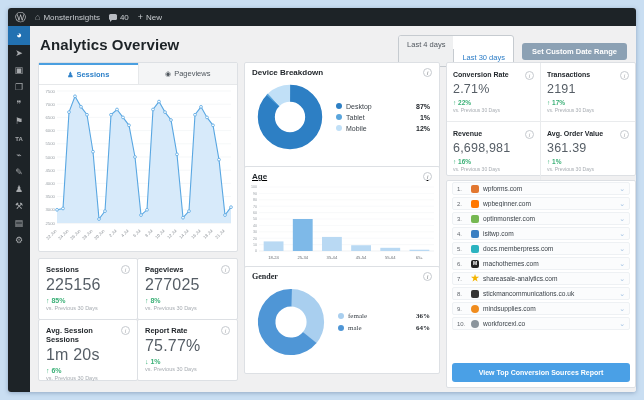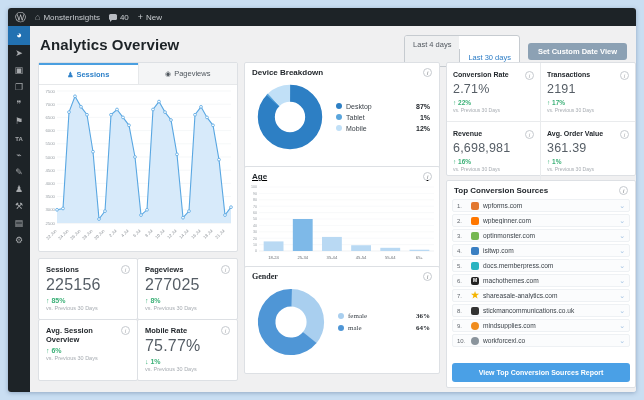--- a/index.html
+++ b/index.html
@@ -156,21 +156,21 @@
     </div>
 
   <div class="content">
     <div class="page-head">
       <h1>Analytics Overview</h1>
       <div class="head-actions">
         <div class="range-group">
           <span class="range-btn">Last 4 days</span>
           <span class="range-btn active">Last 30 days</span>
         </div>
-        <span class="custom-btn">Set Custom Date View</span>
+        <span class="custom-btn">Set Custom Date Range</span>
       </div>
     </div>
 
     <div class="panel" id="chart-panel">
       <div class="tabs">
         <span class="tab active">
           <span class="tab-ic">♟</span>
           <span>Sessions</span>
         </span>
         <span class="tab">
@@ -264,29 +264,30 @@
       <div class="tile-top">
           <span class="tlabel">Pageviews</span>
           <span class="info">i</span>
         </div>
       <div class="tvalue">277025</div>
       <div class="tchange">↑ 8%</div>
       <div class="tcompare">vs. Previous 30 Days</div>
     </div>
     <div class="panel tile" id="tile-duration">
       <div class="tile-top">
-          <span class="tlabel">Avg. Session Overview</span>
-          <span class="info">i</span>
-        </div>
+          <span class="tlabel">Avg. Session Sessions</span>
+          <span class="info">i</span>
+        </div>
+      <div class="tvalue">1m 20s</div>
       <div class="tchange">↑ 6%</div>
       <div class="tcompare">vs. Previous 30 Days</div>
     </div>
     <div class="panel tile" id="tile-bounce">
       <div class="tile-top">
-          <span class="tlabel">Mobile Rate</span>
+          <span class="tlabel">Report Rate</span>
           <span class="info">i</span>
         </div>
       <div class="tvalue">75.77%</div>
       <div class="tchange">↓ 1%</div>
       <div class="tcompare">vs. Previous 30 Days</div>
     </div>
 
     <div class="panel" id="panel-device">
       <div class="ptitle">
           <span>Device Breakdown</span>
@@ -421,24 +422,20 @@
               <span class="info">i</span>
             </div>
           <div class="tvalue">361.39</div>
           <div class="tchange">↑ 1%</div>
           <div class="tcompare">vs. Previous 30 Days</div>
         </div>
       </div>
     </div>
 
     <div class="panel" id="panel-sources">
-      <div class="ptitle">
-          <span>Top Conversion Sources</span>
-          <span class="info">i</span>
-        </div>
       <div id="sources-list">
           <div class="src-row">
             <span class="src-rank">1.</span>
             <span class="src-ic square" style="background: rgb(226, 119, 48);"></span>
             <span class="src-domain">wpforms.com</span>
             <span class="src-chev">⌄</span>
           </div>
           <div class="src-row">
             <span class="src-rank">2.</span>
             <span class="src-ic square" style="background: rgb(255, 119, 0);"></span>

